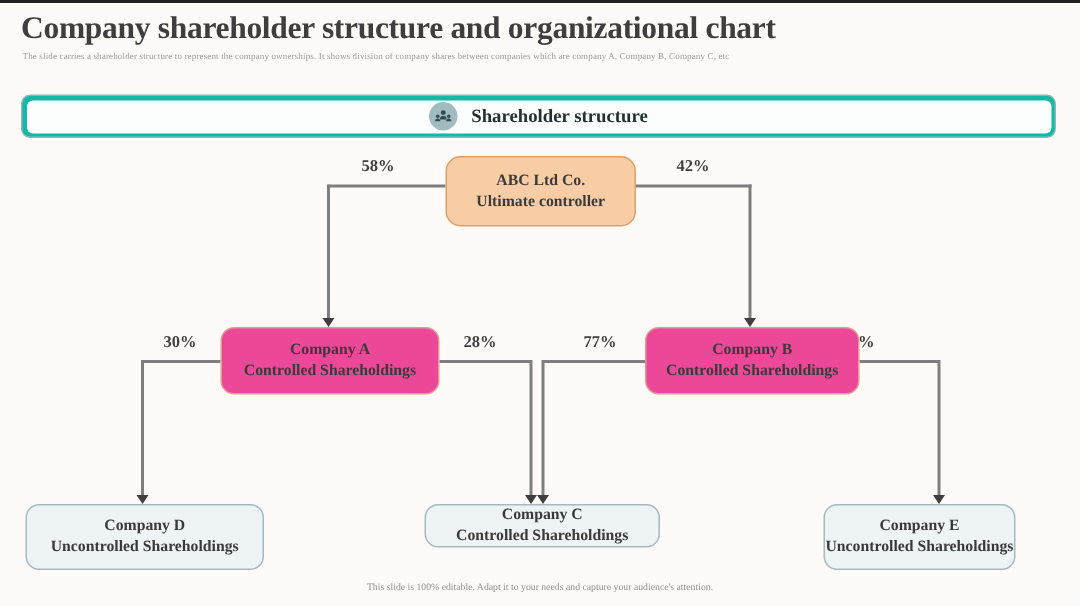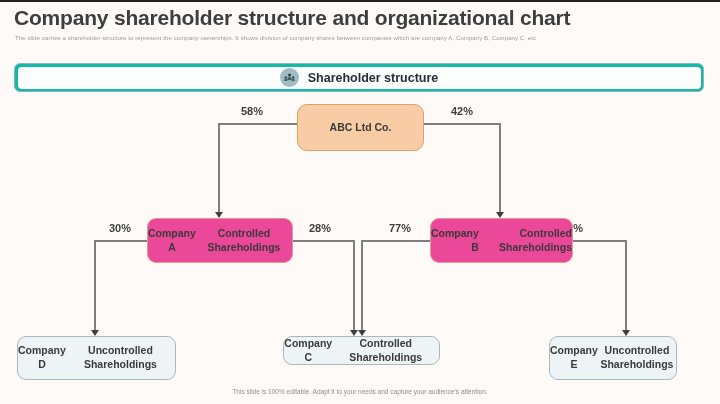--- a/index.html
+++ b/index.html
@@ -1,20 +1,20 @@
 <!DOCTYPE html>
 <html><head>
 <meta charset="utf-8">
 <style>
   * { margin:0; padding:0; box-sizing:border-box; }
   html,body { background:#e9e9e9; }
   .slide {
     position:relative; width:720px; height:404px;
     background:#fdfaf7; overflow:hidden;
-    font-family:Liberation Sans, sans-serif;
+    font-family:Liberation Serif, serif;
   }
   .top-edge { position:absolute; top:0; left:0; right:0; height:2px; background:#232323; }
 
   .title {
     position:absolute; left:14px; top:6px; width:690px;
     font-size:21px; font-weight:700; color:#3e3e3e; letter-spacing:-0.2px;
   }
   .subtitle {
     position:absolute; left:15px; top:35px; width:690px;
     font-size:6px; color:#9b9b9b; letter-spacing:0.1px;
@@ -31,21 +31,21 @@
     display:flex; align-items:center; justify-content:center; gap:9px;
   }
   .banner-icon-circle {
     width:19px; height:19px; border-radius:50%; background:#a2bbc1;
     display:flex; align-items:center; justify-content:center; flex:0 0 auto;
   }
   .banner-label { font-size:12.5px; font-weight:700; color:#243034; }
 
   
   .node {
-    position:absolute; display:flex; flex-direction:row;
+    position:absolute; display:flex; flex-direction:column;
     align-items:center; justify-content:center; text-align:center;
     font-weight:700; font-size:10.5px; line-height:1.3; color:#3a3a3a;
   }
   .node-root {
     left:297px; top:104px; width:127px; height:47px;
     background:#f8cda6; border:1.5px solid #db9f68; border-radius:10px;
   }
   .node-a { left:147px; top:218px; width:146px; height:45px; }
   .node-b { left:430px; top:218px; width:143px; height:45px;text-align:right; }
   .node-controlled {
@@ -129,20 +129,21 @@
 
   <div class="pct" style="left:232px; top:105px;">58%</div>
   <div class="pct" style="left:442px; top:105px;">42%</div>
   <div class="pct" style="left:100px; top:222px;">30%</div>
   <div class="pct" style="left:300px; top:222px;">28%</div>
   <div class="pct" style="left:380px; top:222px;">77%</div>
   <div class="pct" style="left:552px; top:222px;">13%</div>
 
   <div class="node node-root">
     <span>ABC Ltd Co.</span>
+    <span>Ultimate controller</span>
   </div>
 
   <div class="node node-a node-controlled">
     <span>Company A</span>
     <span>Controlled Shareholdings</span>
   </div>
 
   <div class="node node-b node-controlled">
     <span>Company B</span>
     <span>Controlled Shareholdings</span>

